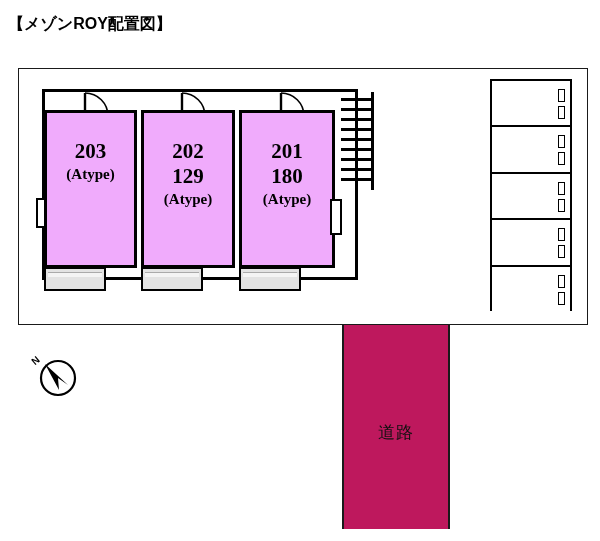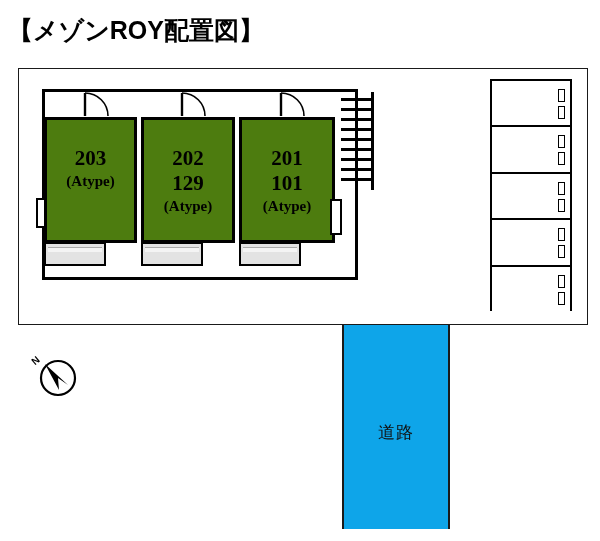--- a/index.html
+++ b/index.html
@@ -19,21 +19,21 @@
     left: 0; top: 0;
     width: 600px;
     height: 541px;
   }
   .title {
     position: absolute;
     left: 8px;
     top: 14px;
     font-family: "Liberation Sans", sans-serif;
     font-weight: bold;
-    font-size: 25px;
+    font-size: 16px;
     letter-spacing: 0px;
     color: #000000;
     white-space: nowrap;
   }
   
   .site-boundary {
     position: absolute;
     left: 18px;
     top: 68px;
     width: 570px;
@@ -49,24 +49,24 @@
     top: 89px;
     width: 316px;
     height: 191px;
     box-sizing: border-box;
     border: 3px solid #000000;
     background: #ffffff;
   }
   .unit {
     position: absolute;
     box-sizing: border-box;
-    background: #4d7c0f;
+    background: #f0abfc;
     border: 3px solid #000000;
-    top: 117px;
-    height: 126px;
+    top: 110px;
+    height: 158px;
   }
   .unit-203 { left: 44px;  width: 93px; }
   .unit-202 { left: 141px; width: 94px; }
   .unit-201 { left: 239px; width: 96px; }
 
   .unit-labels {
     position: absolute;
     left: 0;
     right: 0;
     top: 26px;
@@ -195,21 +195,21 @@
   .bay-mark.m1 { top: 8px; }
   .bay-mark.m2 { top: 25px; }
 
   
   .road {
     position: absolute;
     left: 342px;
     top: 325px;
     width: 108px;
     height: 204px;
-    background: #0ea5e9;
+    background: #be185d;
     border-left: 2.5px solid #1a1a1a;
     border-right: 2.5px solid #1a1a1a;
     box-sizing: border-box;
     padding-left: 40px;
   }
   .road-label {
     position: absolute;
     left: 0; right: 0;
     top: 96px;
     text-align: center;
@@ -280,21 +280,21 @@
       <span class="unit-type">(Atype)</span>
     </div>
     <div class="balcony" style="left:-3px; width:62px;">
       <div class="balcony-inner"></div>
     </div>
   </div>
 
   <div class="unit unit-201">
     <div class="unit-labels">
       <span class="unit-num">201</span>
-      <span class="unit-num">101</span>
+      <span class="unit-num">180</span>
       <span class="unit-type">(Atype)</span>
     </div>
     <div class="balcony" style="left:-3px; width:62px;">
       <div class="balcony-inner"></div>
     </div>
   </div>
 
   <div class="meterbox" style="left:36px; top:198px;"></div>
 
   <div class="sidewindow" style="left:330px; top:199px;"></div>

